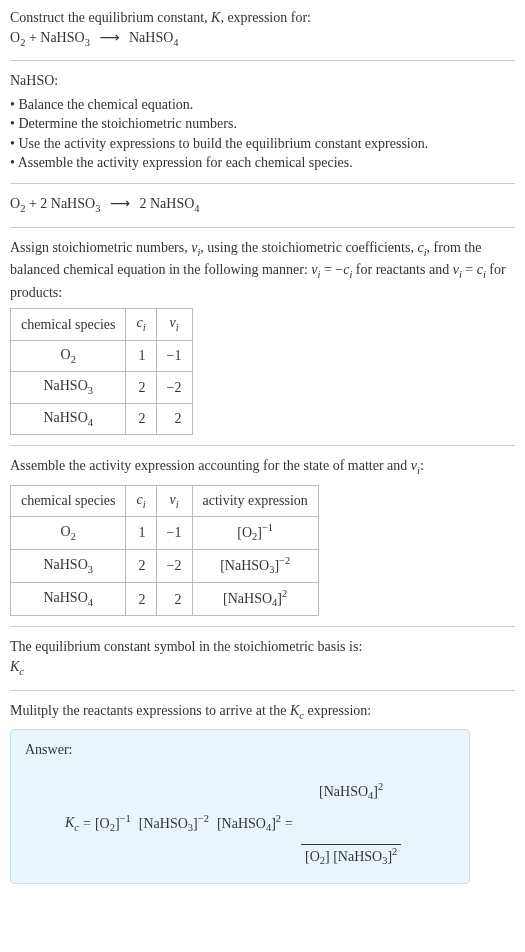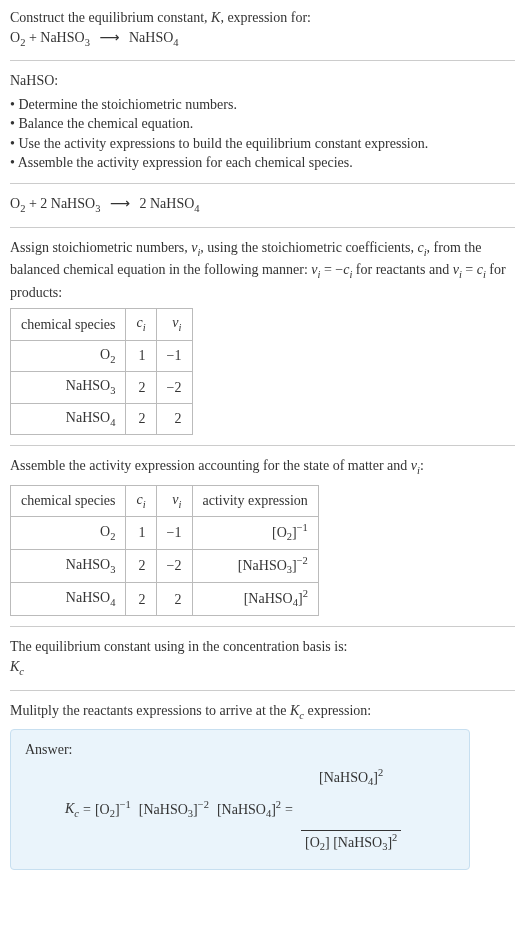--- a/index.html
+++ b/index.html
@@ -24,35 +24,35 @@
   .arrow { padding: 0 6px; }
   .plan-list { padding-left: 0; margin: 4px 0; list-style: none; }
   .plan-list li::before { content: "• "; }
   table.data {
     border-collapse: collapse;
     margin-top: 6px;
   }
   table.data th, table.data td {
     border: 1px solid #bbb;
     padding: 4px 10px;
-    text-align: right;
+    text-align: center;
     font-weight: normal;
     font-family: Georgia, serif;
   }
   table.data td.num { text-align: right; }
   .answer-box {
     background: #eaf4fb;
     border: 1px solid #c7dff0;
     border-radius: 4px;
     padding: 10px 14px 14px 14px;
     margin-top: 6px;
     display: inline-block;
     min-width: 430px;
   }
-  .answer-label { margin-bottom: 6px; }
+  .answer-label { margin-bottom: 20px; }
   .eqline { display: flex; align-items: center; flex-wrap: wrap; gap: 4px; }
   .frac {
     display: inline-flex;
     flex-direction: column;
     align-items: center;
     vertical-align: middle;
     margin: 0 4px;
   }
   .frac .num, .frac .den {
     padding: 0 4px;
@@ -77,22 +77,22 @@
     <span><span>NaHSO</span><span class="sub">4</span></span>
   </div>
 </div>
 
 <hr class="sep">
 
 
 <div>
   <div>NaHSO:</div>
   <ul class="plan-list">
+    <li>Balance the chemical equation.</li>
     <li>Determine the stoichiometric numbers.</li>
-    <li>Balance the chemical equation.</li>
     <li>Use the activity expressions to build the equilibrium constant expression.</li>
     <li>Assemble the activity expression for each chemical species.</li>
   </ul>
 </div>
 
 <hr class="sep">
 
 
 <div>
   <div>
@@ -168,21 +168,21 @@
       <td><span>[NaHSO</span><span class="sub">4</span><span>]</span><span class="sup">2</span></td>
     </tr>
   </tbody>
     </table>
 </div>
 
 <hr class="sep">
 
 
 <div>
-  <div>The equilibrium constant using in the concentration basis is:</div>
+  <div>The equilibrium constant symbol in the stoichiometric basis is:</div>
   <div><span class="ital">K</span><span class="sub ital">c</span></div>
 </div>
 
 <hr class="sep">
 
 
 <div>
   <span>Mulitply the reactants expressions to arrive at the </span><span class="ital">K</span><span class="sub ital">c</span><span> expression:</span>
 </div>
 

